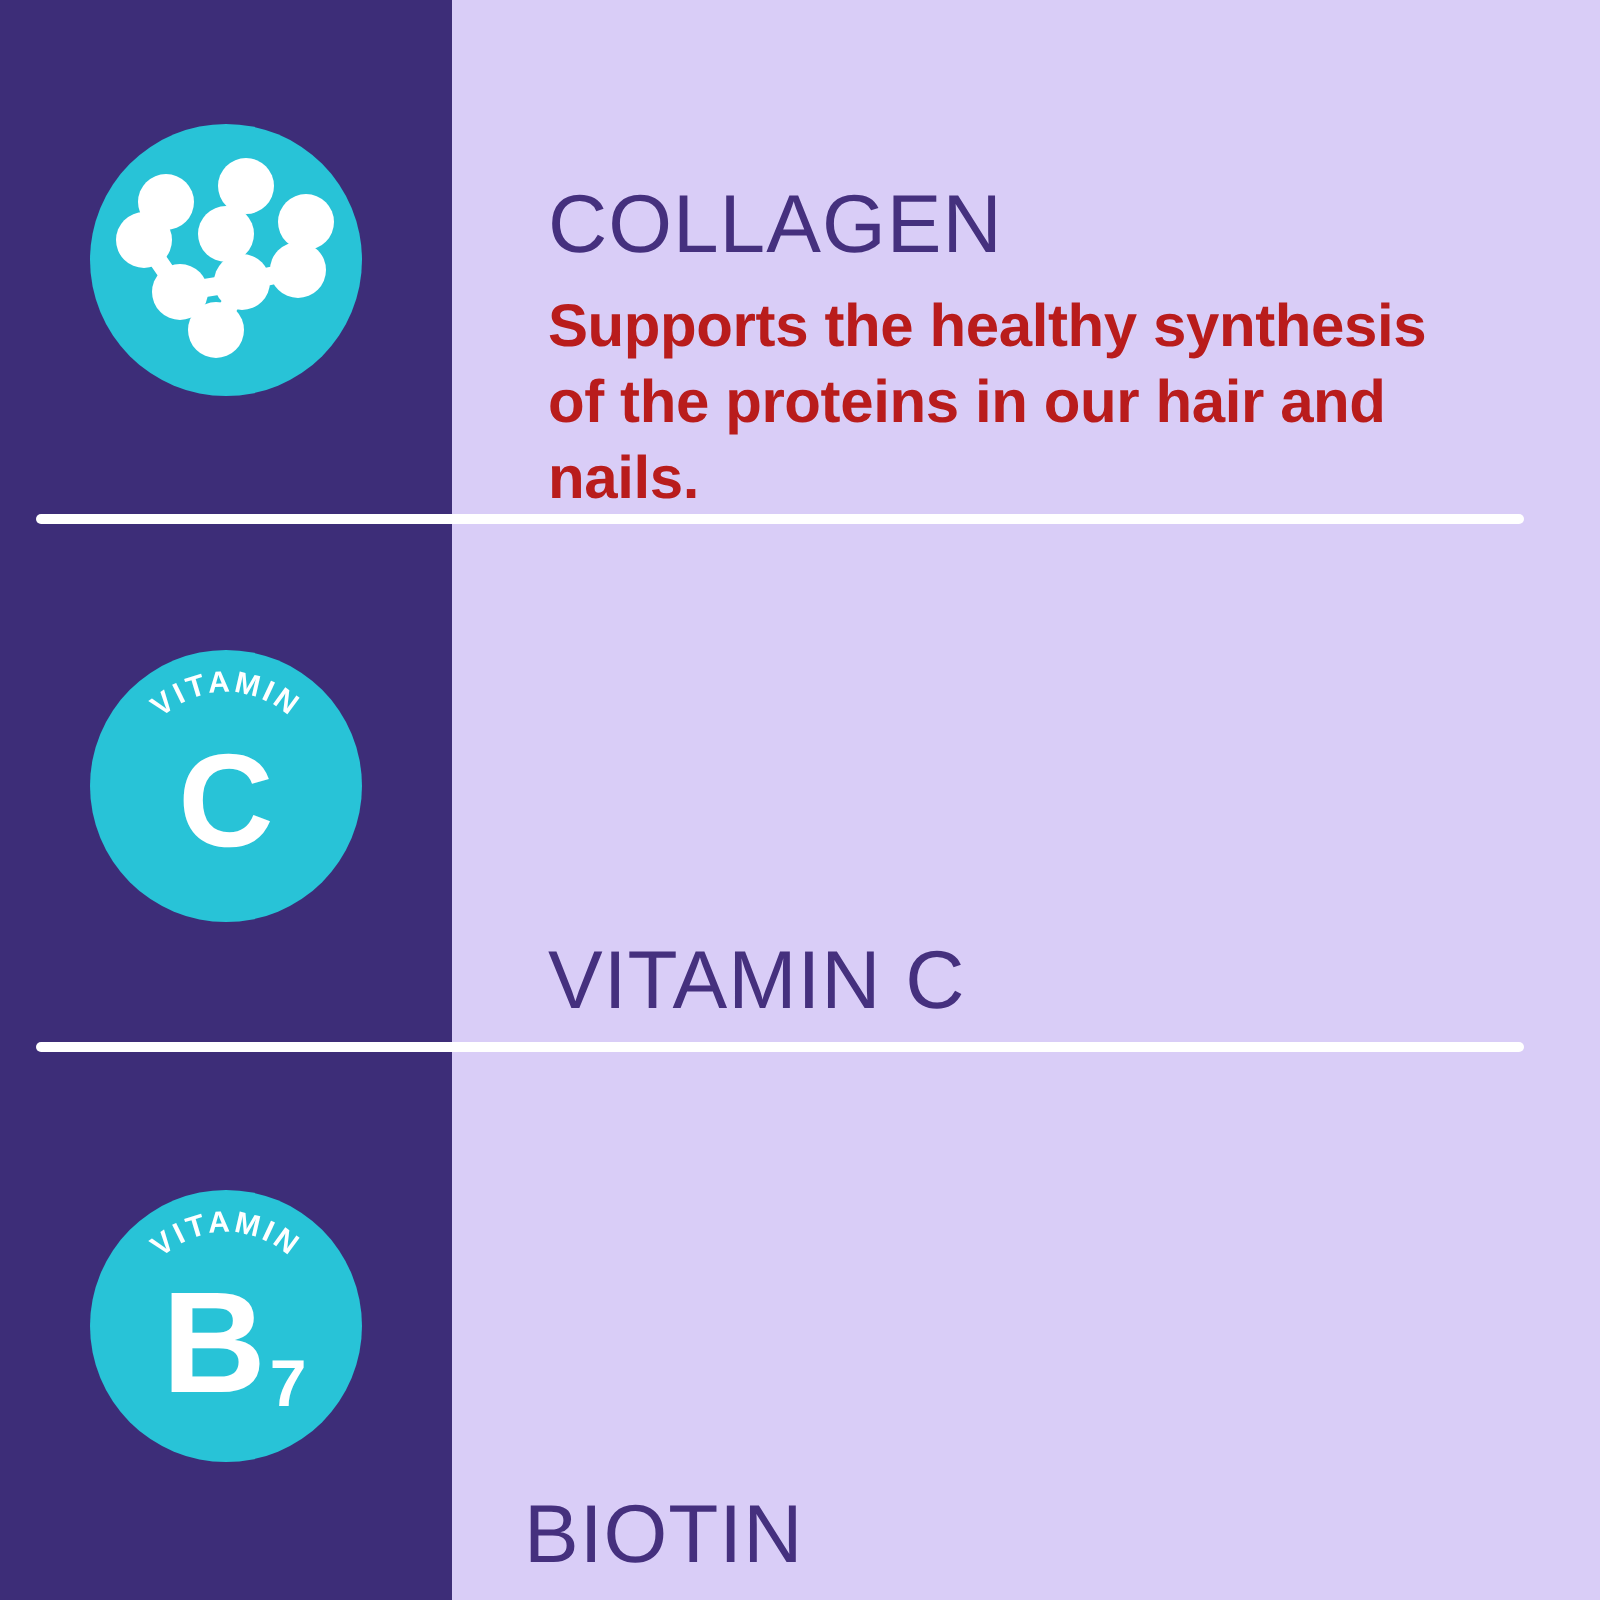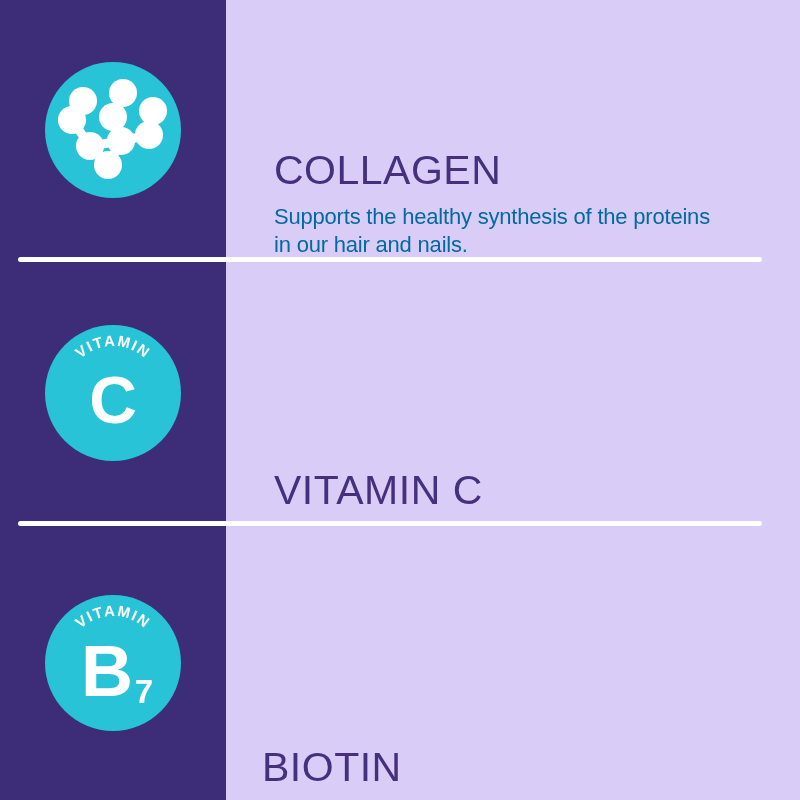--- a/index.html
+++ b/index.html
@@ -77,23 +77,23 @@
     color: #45307e;
     font-size: 41px;
     font-weight: 400;
     letter-spacing: 0.5px;
     line-height: 1;
     margin: 0 0 12px 0;
     white-space: nowrap;
   }
 
   .body-text {
-    color: #0369a1;
-    font-size: 22px;
-    font-weight: 400;
+    color: #b91c1c;
+    font-size: 30px;
+    font-weight: 700;
     line-height: 1.27;
     margin: 0;
     letter-spacing: -0.2px;
   }
 
   .row-collagen .text-cell { padding-top: 32px; }
   .row-vitaminc .text-cell { padding-top: 16px; }
   .row-biotin   .text-cell { padding-top: 56px; padding-left: 36px; }
 
   

